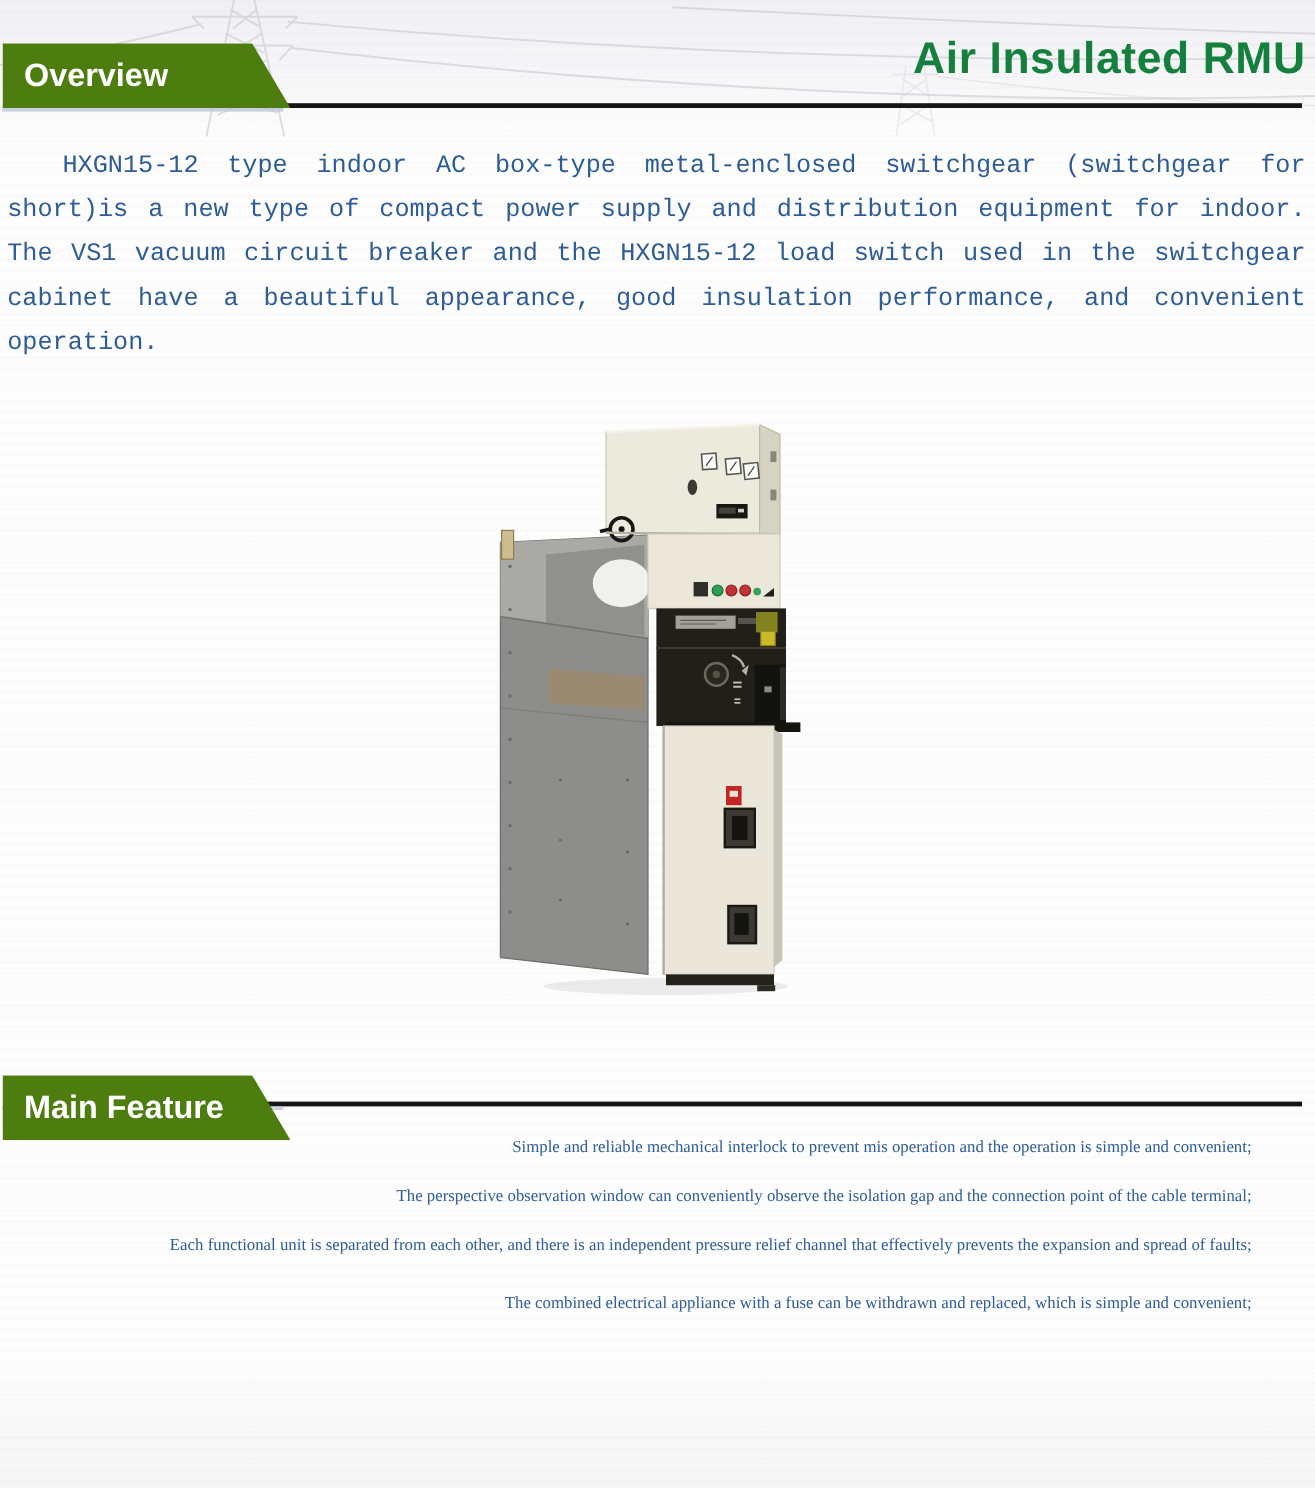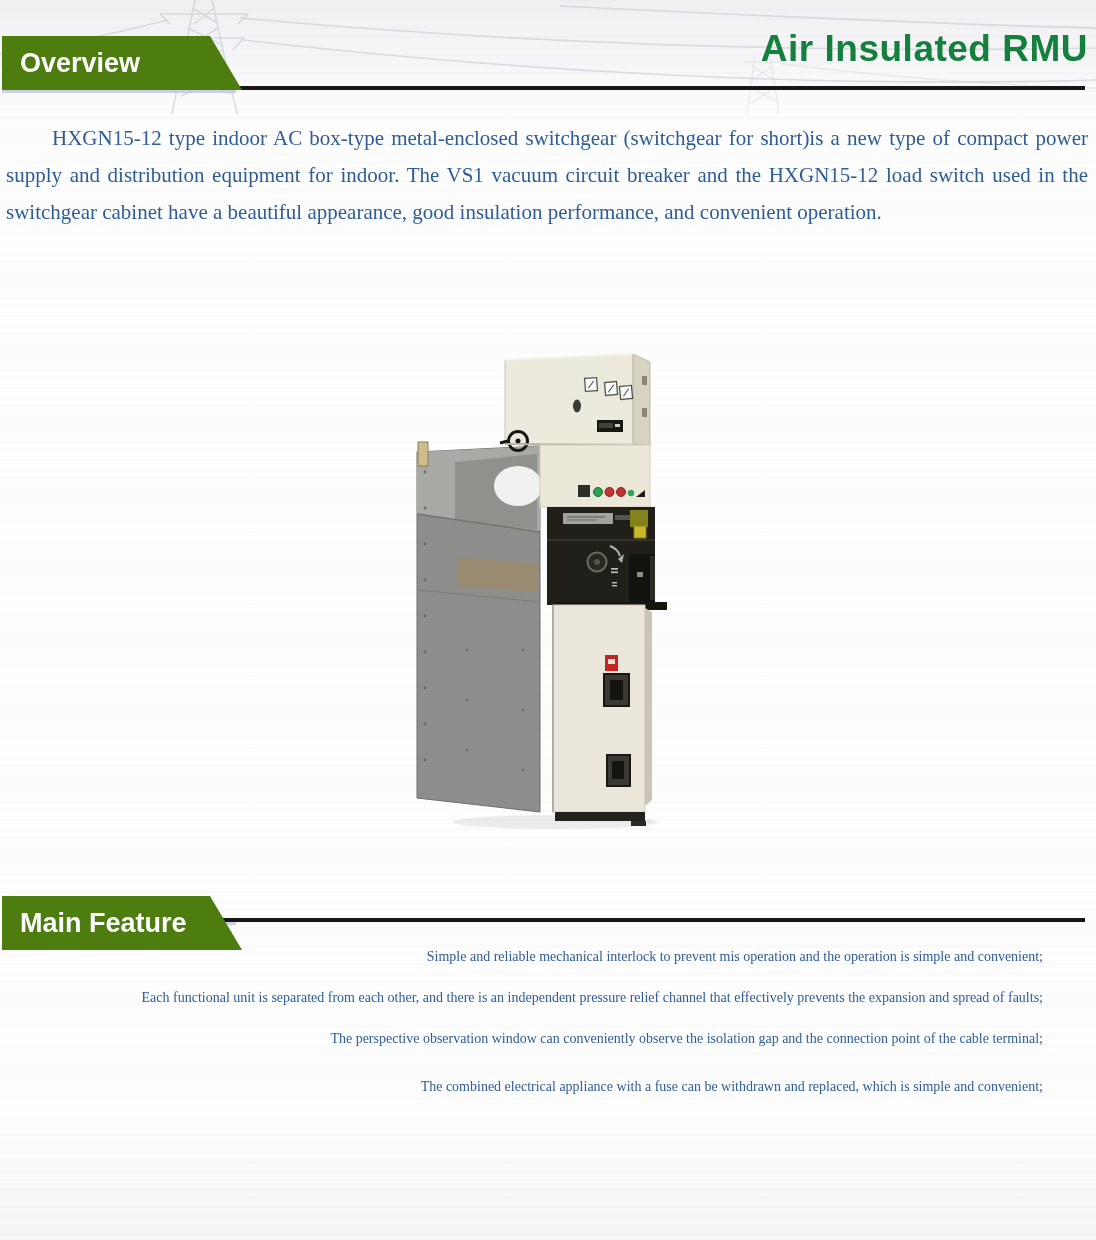--- a/index.html
+++ b/index.html
@@ -36,21 +36,21 @@
   .rule-1{left:230px;right:11px;top:86px;}
   .rule-2{left:8px;right:11px;top:918px;}
   .banner-edge{position:absolute;height:3px;background:#b9c3d8;opacity:.75;z-index:2;}
   .edge-1{left:2px;top:90px;width:234px;}
   .edge-2{left:2px;top:922px;width:234px;}
   .bodytext{
     position:absolute;left:6px;right:8px;top:120px;z-index:2;
     color:#2e5c96;font-size:21px;line-height:37px;text-align:justify;
   }
   .bodytext p{margin:0;}
-  .para-1{text-indent:46px;}
+  .para-1{text-indent:46px;font-family:Liberation Mono, monospace;}
   .para-2{text-indent:31px;}
   .features{
     position:absolute;left:4px;right:8px;top:936px;z-index:2;
     color:#2e5c96;font-size:14px;line-height:41px;text-align:right;
   }
   .features p{margin:0;text-indent:12px;padding-right:45px;}
   .features p.gap{margin-top:7px;}
   .product-photo{position:absolute;left:405px;top:350px;width:265px;height:500px;z-index:2;}
 </style>
 </head>
@@ -214,18 +214,18 @@
 </svg>
 
 <div class="rule rule-2"></div>
 <div class="banner-edge edge-2"></div>
 <div class="banner banner-mainfeature">
   <span>Main Feature</span>
 </div>
 
 <div class="features">
   <p>Simple and reliable mechanical interlock to prevent mis operation and the operation is simple and convenient;</p>
+  <p>The perspective observation window can conveniently observe the isolation gap and the connection point of the cable terminal;</p>
   <p>Each functional unit is separated from each other, and there is an independent pressure relief channel that effectively prevents the expansion and spread of faults;</p>
-  <p>The perspective observation window can conveniently observe the isolation gap and the connection point of the cable terminal;</p>
   <p class="gap">The combined electrical appliance with a fuse can be withdrawn and replaced, which is simple and convenient;</p>
 </div>
 
 <div class="scan-streaks"></div>
 
 </body></html>

